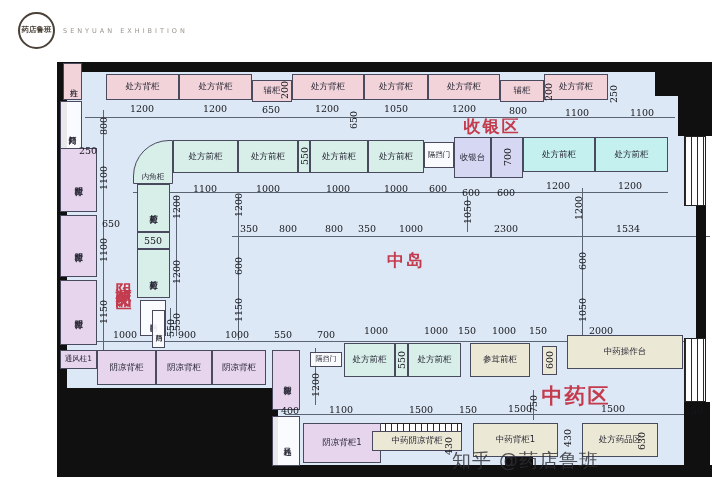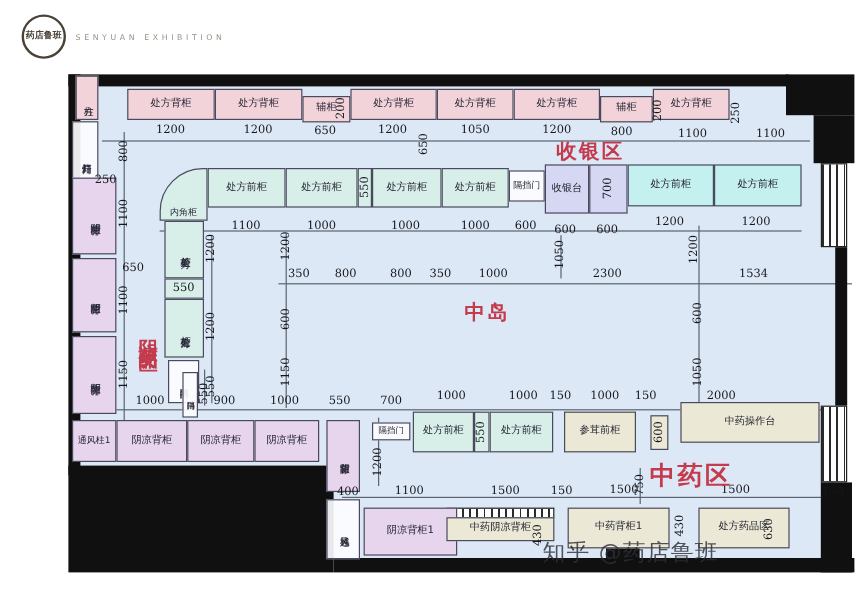--- a/index.html
+++ b/index.html
@@ -96,21 +96,21 @@
       <div class="cab c-cyan2" style="left: 523px; top: 137px; width: 72px; height: 35px;">处方前柜</div>
       <div class="cab c-cyan2" style="left: 595px; top: 137px; width: 73px; height: 35px;">处方前柜</div>
       <div class="cab c-none vert" style="left: 60px; top: 101px; width: 22px; height: 57px; font-size: 8px;">灯箱开门</div>
       <div class="cab c-purple vert" style="left: 60px; top: 148px; width: 37px; height: 64px;">阴凉背柜</div>
       <div class="cab c-purple vert" style="left: 60px; top: 215px; width: 37px; height: 62px;">阴凉背柜</div>
       <div class="cab c-purple vert" style="left: 60px; top: 280px; width: 37px; height: 65px;">阴凉背柜</div>
       <div class="cab c-cyan vert" style="left: 137px; top: 184px; width: 33px; height: 48px;">处方前柜</div>
       <div class="cab c-cyan" style="left: 137px; top: 232px; width: 33px; height: 17px;"></div>
       <div class="cab c-cyan vert" style="left: 137px; top: 249px; width: 33px; height: 49px;">处方前柜</div>
       <div class="cab c-none vert" style="left: 140px; top: 300px; width: 26px; height: 36px; font-size: 7.5px;">隔挡门</div>
-      <div class="cab c-purple" style="left: 60px; top: 350px; width: 37px; height: 35px; font-size: 7.5px;">通风柱1</div>
+      <div class="cab c-purple" style="left: 60px; top: 350px; width: 37px; height: 19px; font-size: 7.5px;">通风柱1</div>
       <div class="cab c-purple" style="left: 97px; top: 350px; width: 59px; height: 35px;">阴凉背柜</div>
       <div class="cab c-none vert" style="left: 152px; top: 310px; width: 13px; height: 38px; font-size: 6.5px;">隔挡门</div>
       <div class="cab c-purple" style="left: 156px; top: 350px; width: 56px; height: 35px;">阴凉背柜</div>
       <div class="cab c-purple" style="left: 212px; top: 350px; width: 54px; height: 35px;">阴凉背柜</div>
       <div class="cab c-purple vert" style="left: 272px; top: 350px; width: 28px; height: 60px; font-size: 8px;">阴凉背柜</div>
       <div class="cab c-none vert" style="left: 272px; top: 416px; width: 28px; height: 50px; font-size: 8px;">通风柱</div>
       <div class="cab c-none" style="left: 310px; top: 352px; width: 32px; height: 15px; font-size: 7px;">隔挡门</div>
       <div class="cab c-cyan" style="left: 344px; top: 343px; width: 51px; height: 34px;">处方前柜</div>
       <div class="cab c-cyan" style="left: 395px; top: 343px; width: 13px; height: 34px;"></div>
       <div class="cab c-cyan" style="left: 408px; top: 343px; width: 53px; height: 34px;">处方前柜</div>

